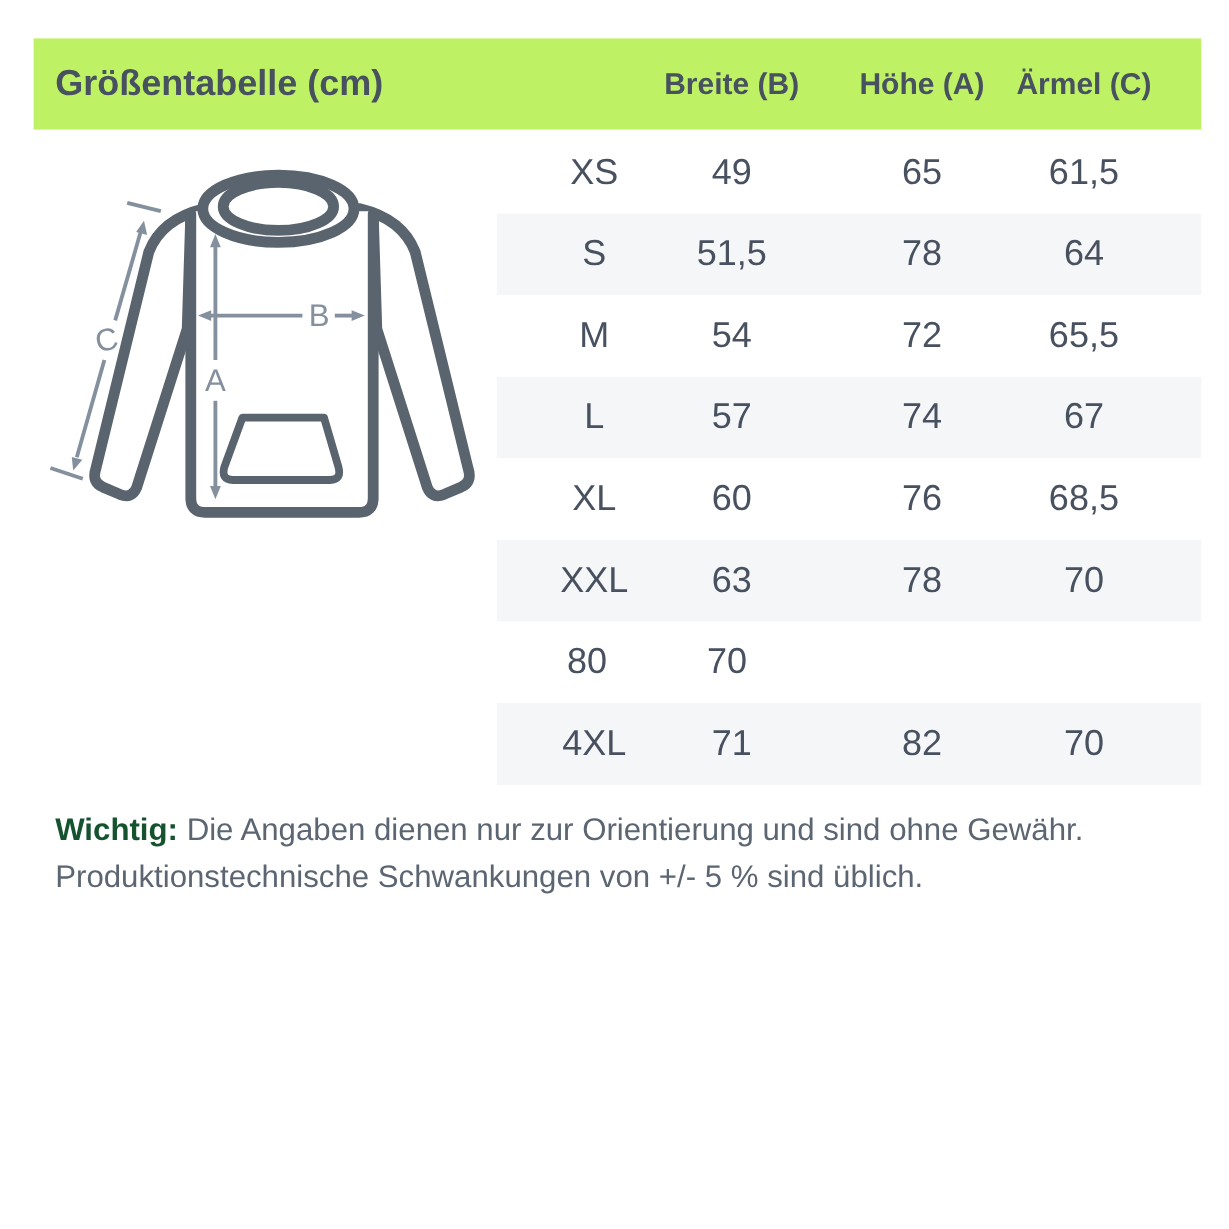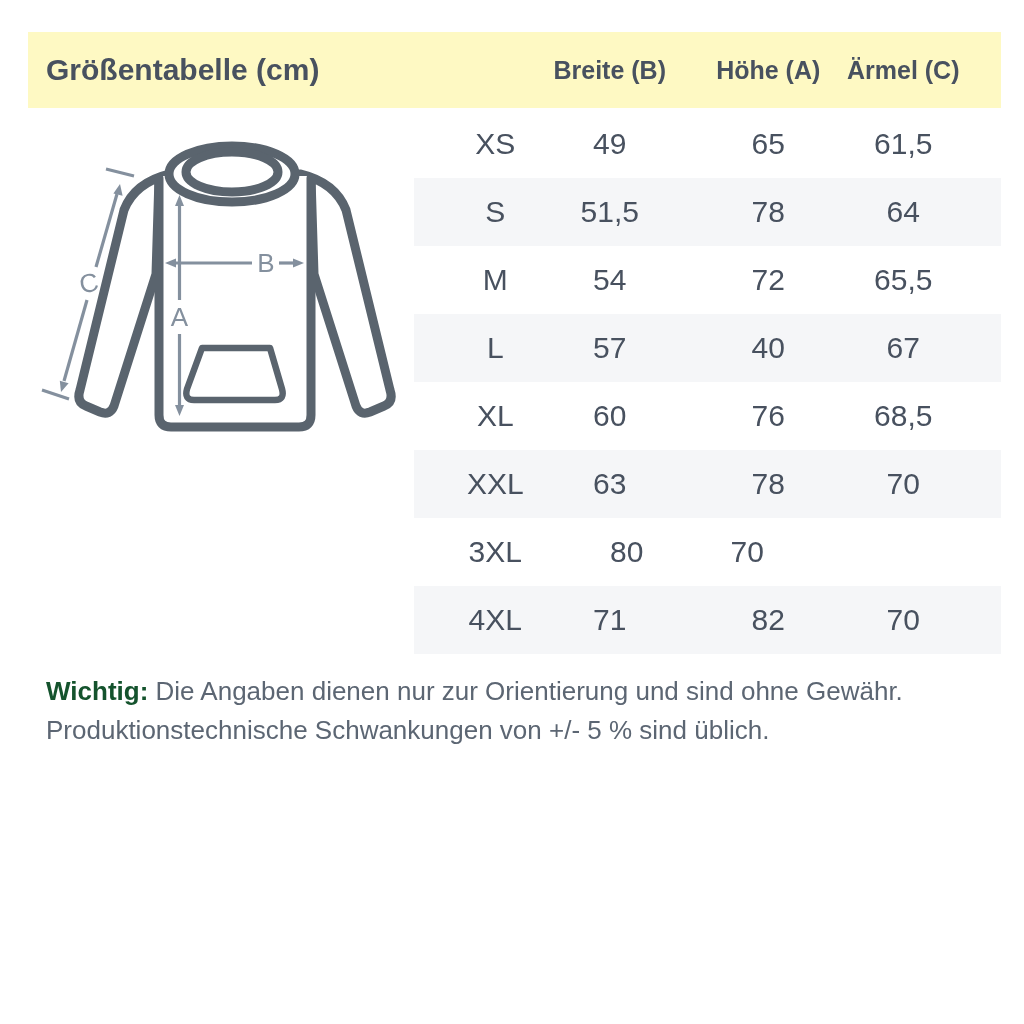--- a/index.html
+++ b/index.html
@@ -10,21 +10,21 @@
     overflow: hidden;
     position: relative;
   }
   .page { position: absolute; inset: 0; }
 
   
   .band {
     position: absolute;
     left: 28px; top: 32px;
     width: 973px; height: 76px;
-    background: #fef9c3;
+    background: #bef264;
   }
   .band-title {
     position: absolute;
     left: 18px; top: 0; height: 76px;
     display: flex; align-items: center;
     font-size: 30px; font-weight: bold;
     color: #48515f;
     white-space: nowrap;
   }
   .cols {
@@ -150,37 +150,36 @@
     </div>
     <div class="row">
       <div class="c1">M</div>
       <div class="c2">54</div>
       <div class="c3">72</div>
       <div class="c4">65,5</div>
     </div>
     <div class="row striped">
       <div class="c1">L</div>
       <div class="c2">57</div>
-      <div class="c3">40</div>
+      <div class="c3">74</div>
       <div class="c4">67</div>
     </div>
     <div class="row">
       <div class="c1">XL</div>
       <div class="c2">60</div>
       <div class="c3">76</div>
       <div class="c4">68,5</div>
     </div>
     <div class="row striped">
       <div class="c1">XXL</div>
       <div class="c2">63</div>
       <div class="c3">78</div>
       <div class="c4">70</div>
     </div>
     <div class="row">
-      <div class="c1">3XL</div>
       <div class="c3">80</div>
       <div class="c4">70</div>
     </div>
     <div class="row striped">
       <div class="c1">4XL</div>
       <div class="c2">71</div>
       <div class="c3">82</div>
       <div class="c4">70</div>
     </div>
   </div>

